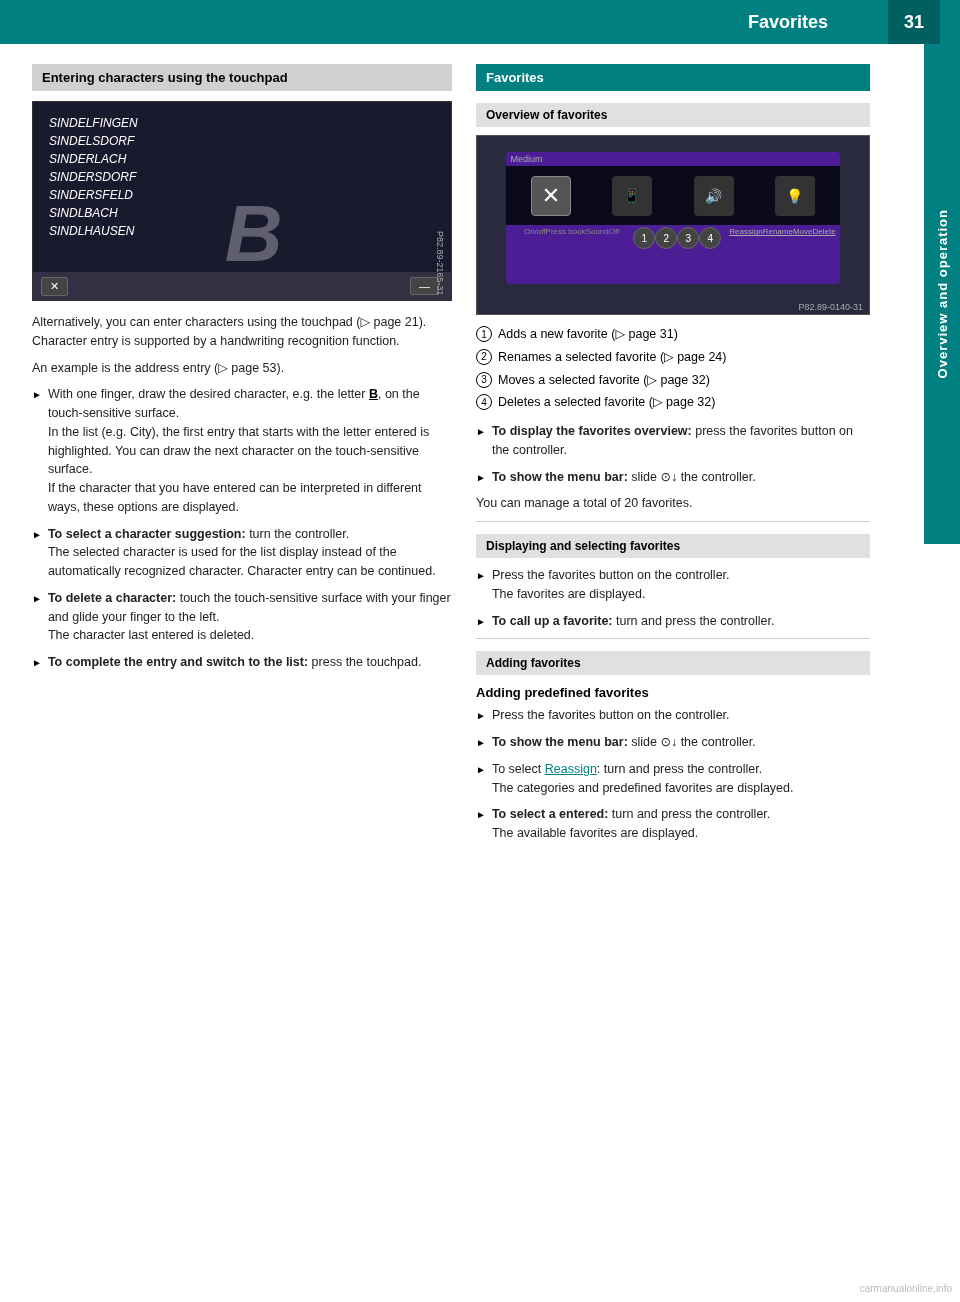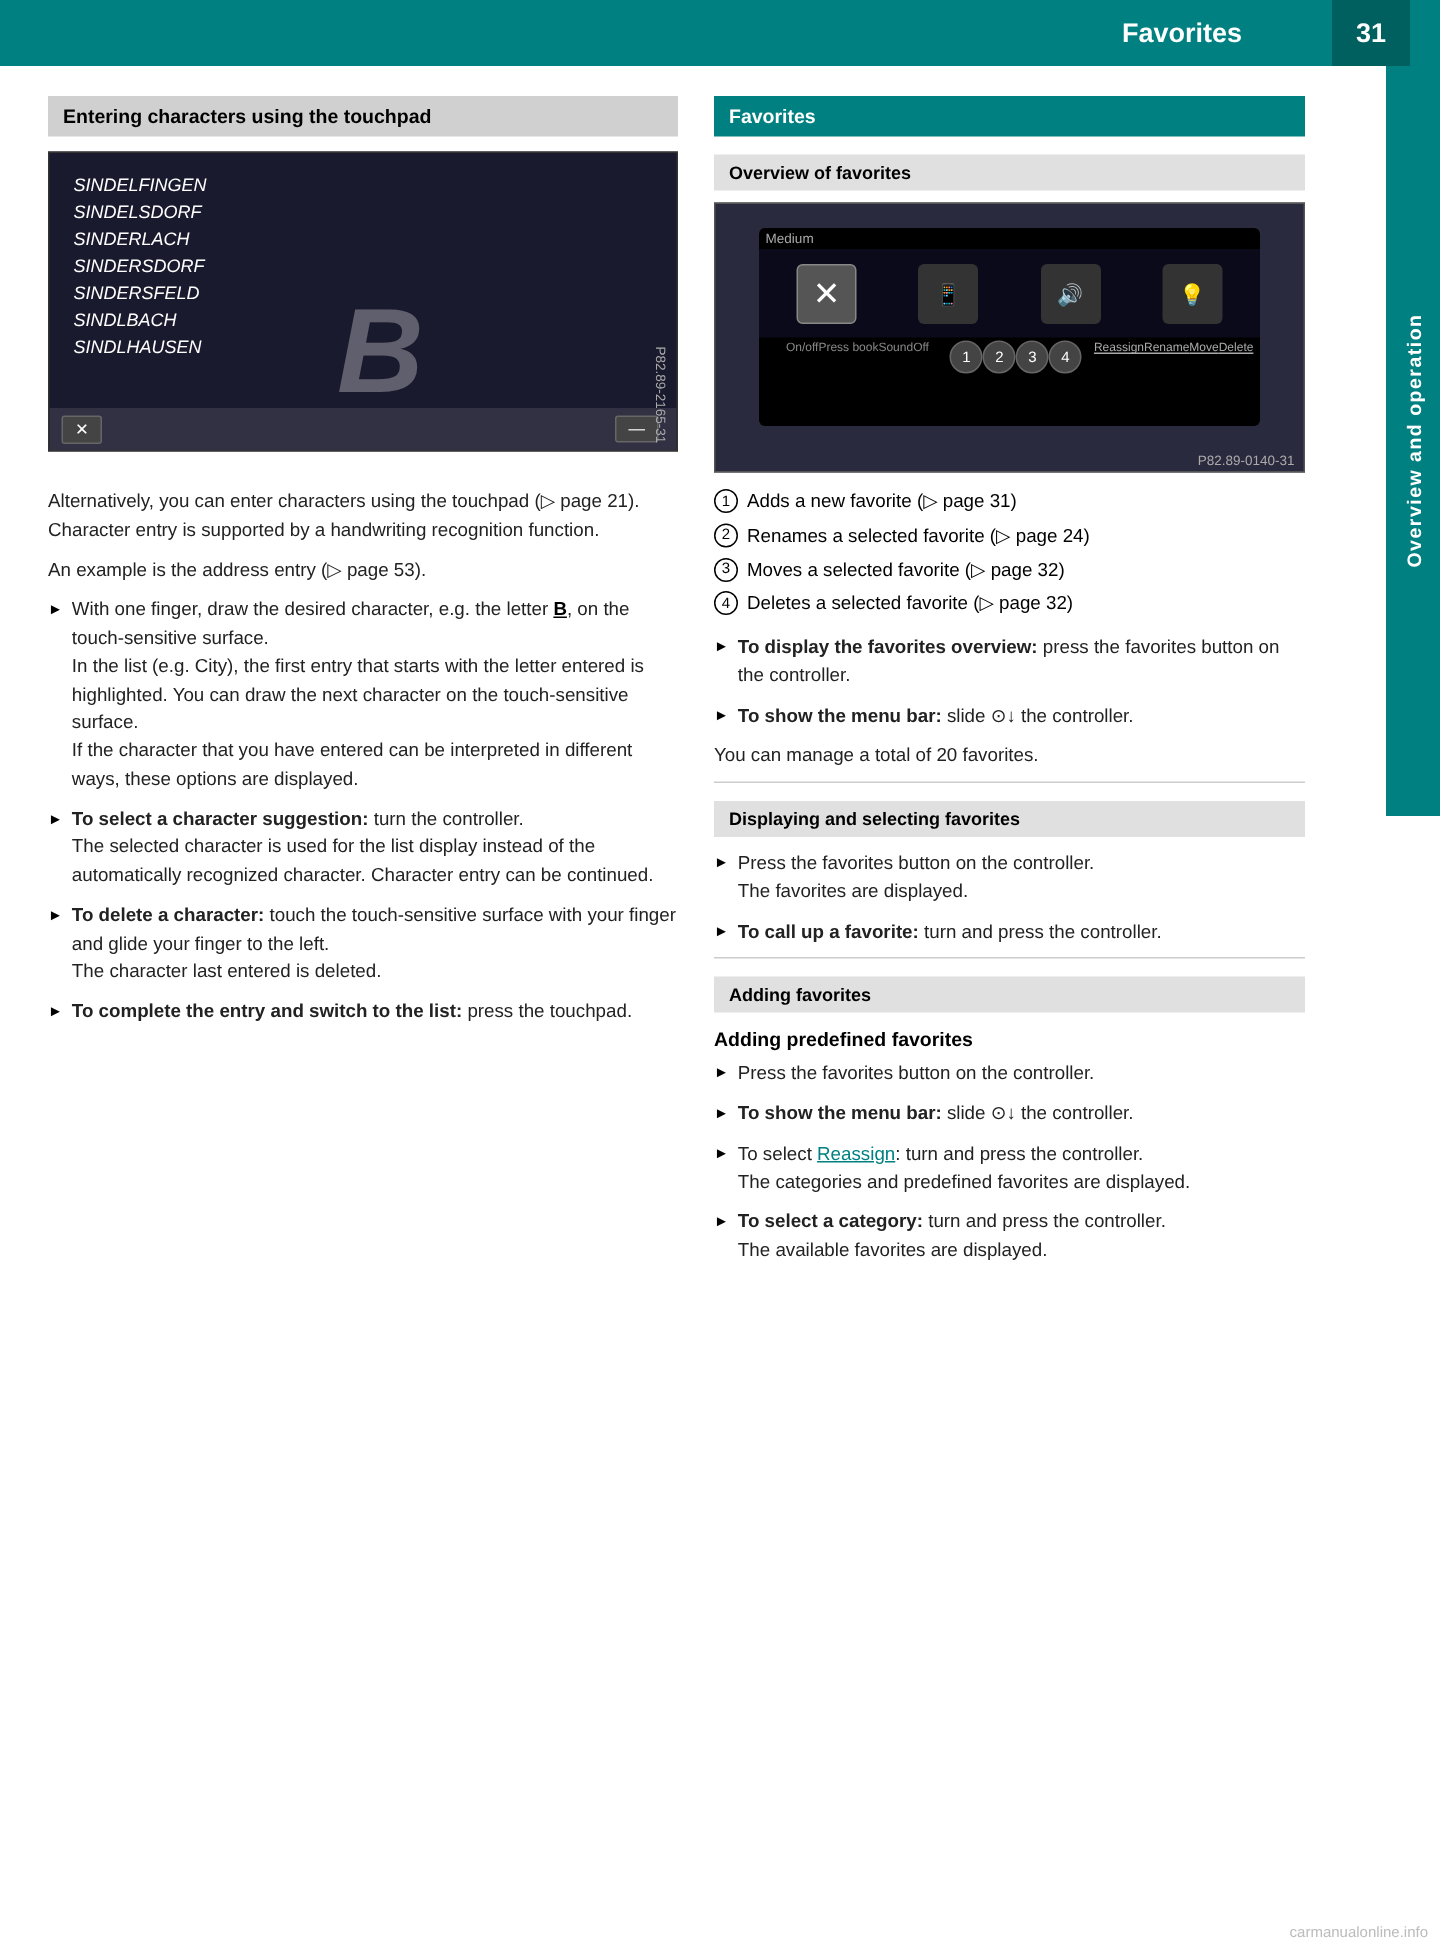--- a/index.html
+++ b/index.html
@@ -104,21 +104,21 @@
       font-size: 12px;
       margin-bottom: 8px;
       margin-top: 12px;
     }
 
     
     .touchpad-image {
       background: #1a1a2e;
       border: 1px solid #333;
       height: 200px;
-      margin-bottom: 24px;
+      margin-bottom: 12px;
       position: relative;
       overflow: hidden;
     }
     .touchpad-list {
       padding: 12px 16px 8px 16px;
     }
     .touchpad-list-item {
       color: #fff;
       font-size: 12px;
       padding: 2px 0;
@@ -178,21 +178,21 @@
       flex-direction: column;
     }
     .favorites-display-screen {
       flex: 1;
       display: flex;
       align-items: center;
       justify-content: center;
       position: relative;
     }
     .fav-screen-inner {
-      background: #000000;
+      background: #4c1d95;
       width: 85%;
       height: 80%;
       border-radius: 4px;
       display: flex;
       flex-direction: column;
       overflow: hidden;
     }
     .fav-screen-top {
       background: #0a0a1a;
       height: 50%;
@@ -528,20 +528,20 @@
     <div class="arrow-item">
       <span class="arrow-icon">►</span>
       <span><strong>To show the menu bar:</strong> slide ⊙↓ the controller.</span>
     </div>
     <div class="arrow-item">
       <span class="arrow-icon">►</span>
       <span>To select <span class="teal-link">Reassign</span>: turn and press the controller.<br>The categories and predefined favorites are displayed.</span>
     </div>
     <div class="arrow-item">
       <span class="arrow-icon">►</span>
-      <span><strong>To select a category:</strong> turn and press the controller.<br>The available favorites are displayed.</span>
+      <span><strong>To select a entered:</strong> turn and press the controller.<br>The available favorites are displayed.</span>
     </div>
 
   </div>
 
 </div>
 
 <div class="page-watermark">carmanualonline.info</div>
 
 </body></html>

